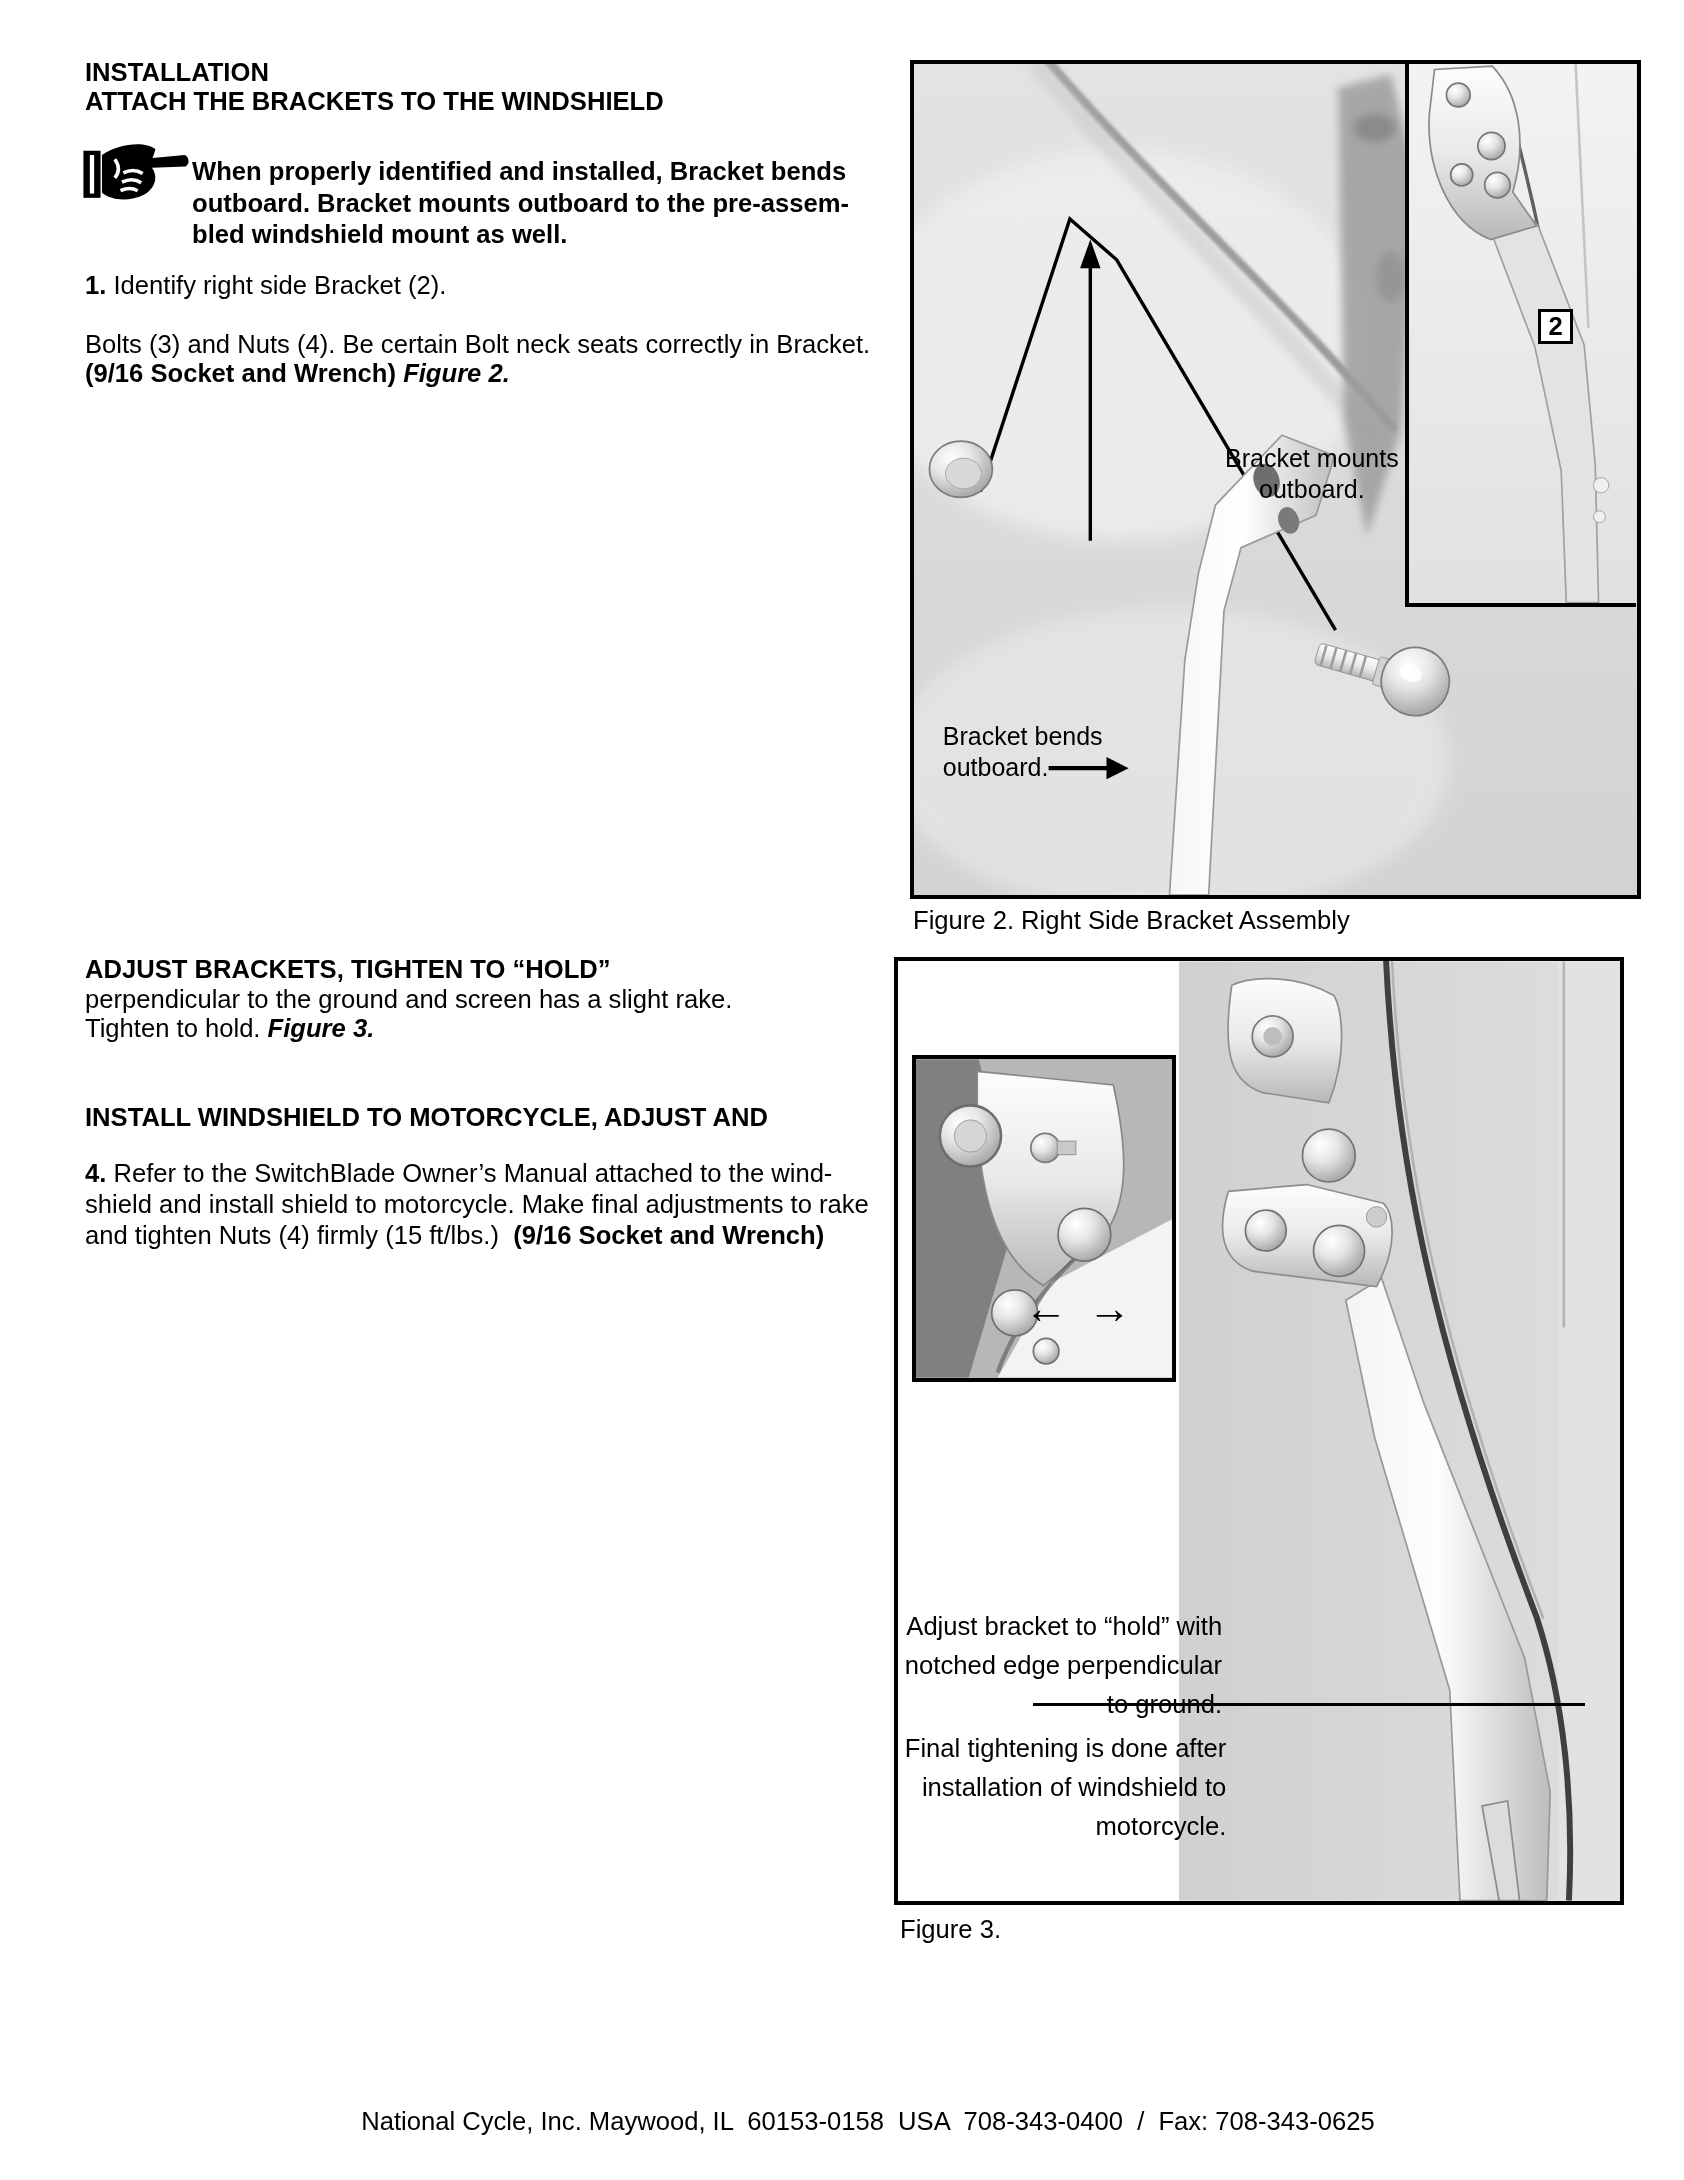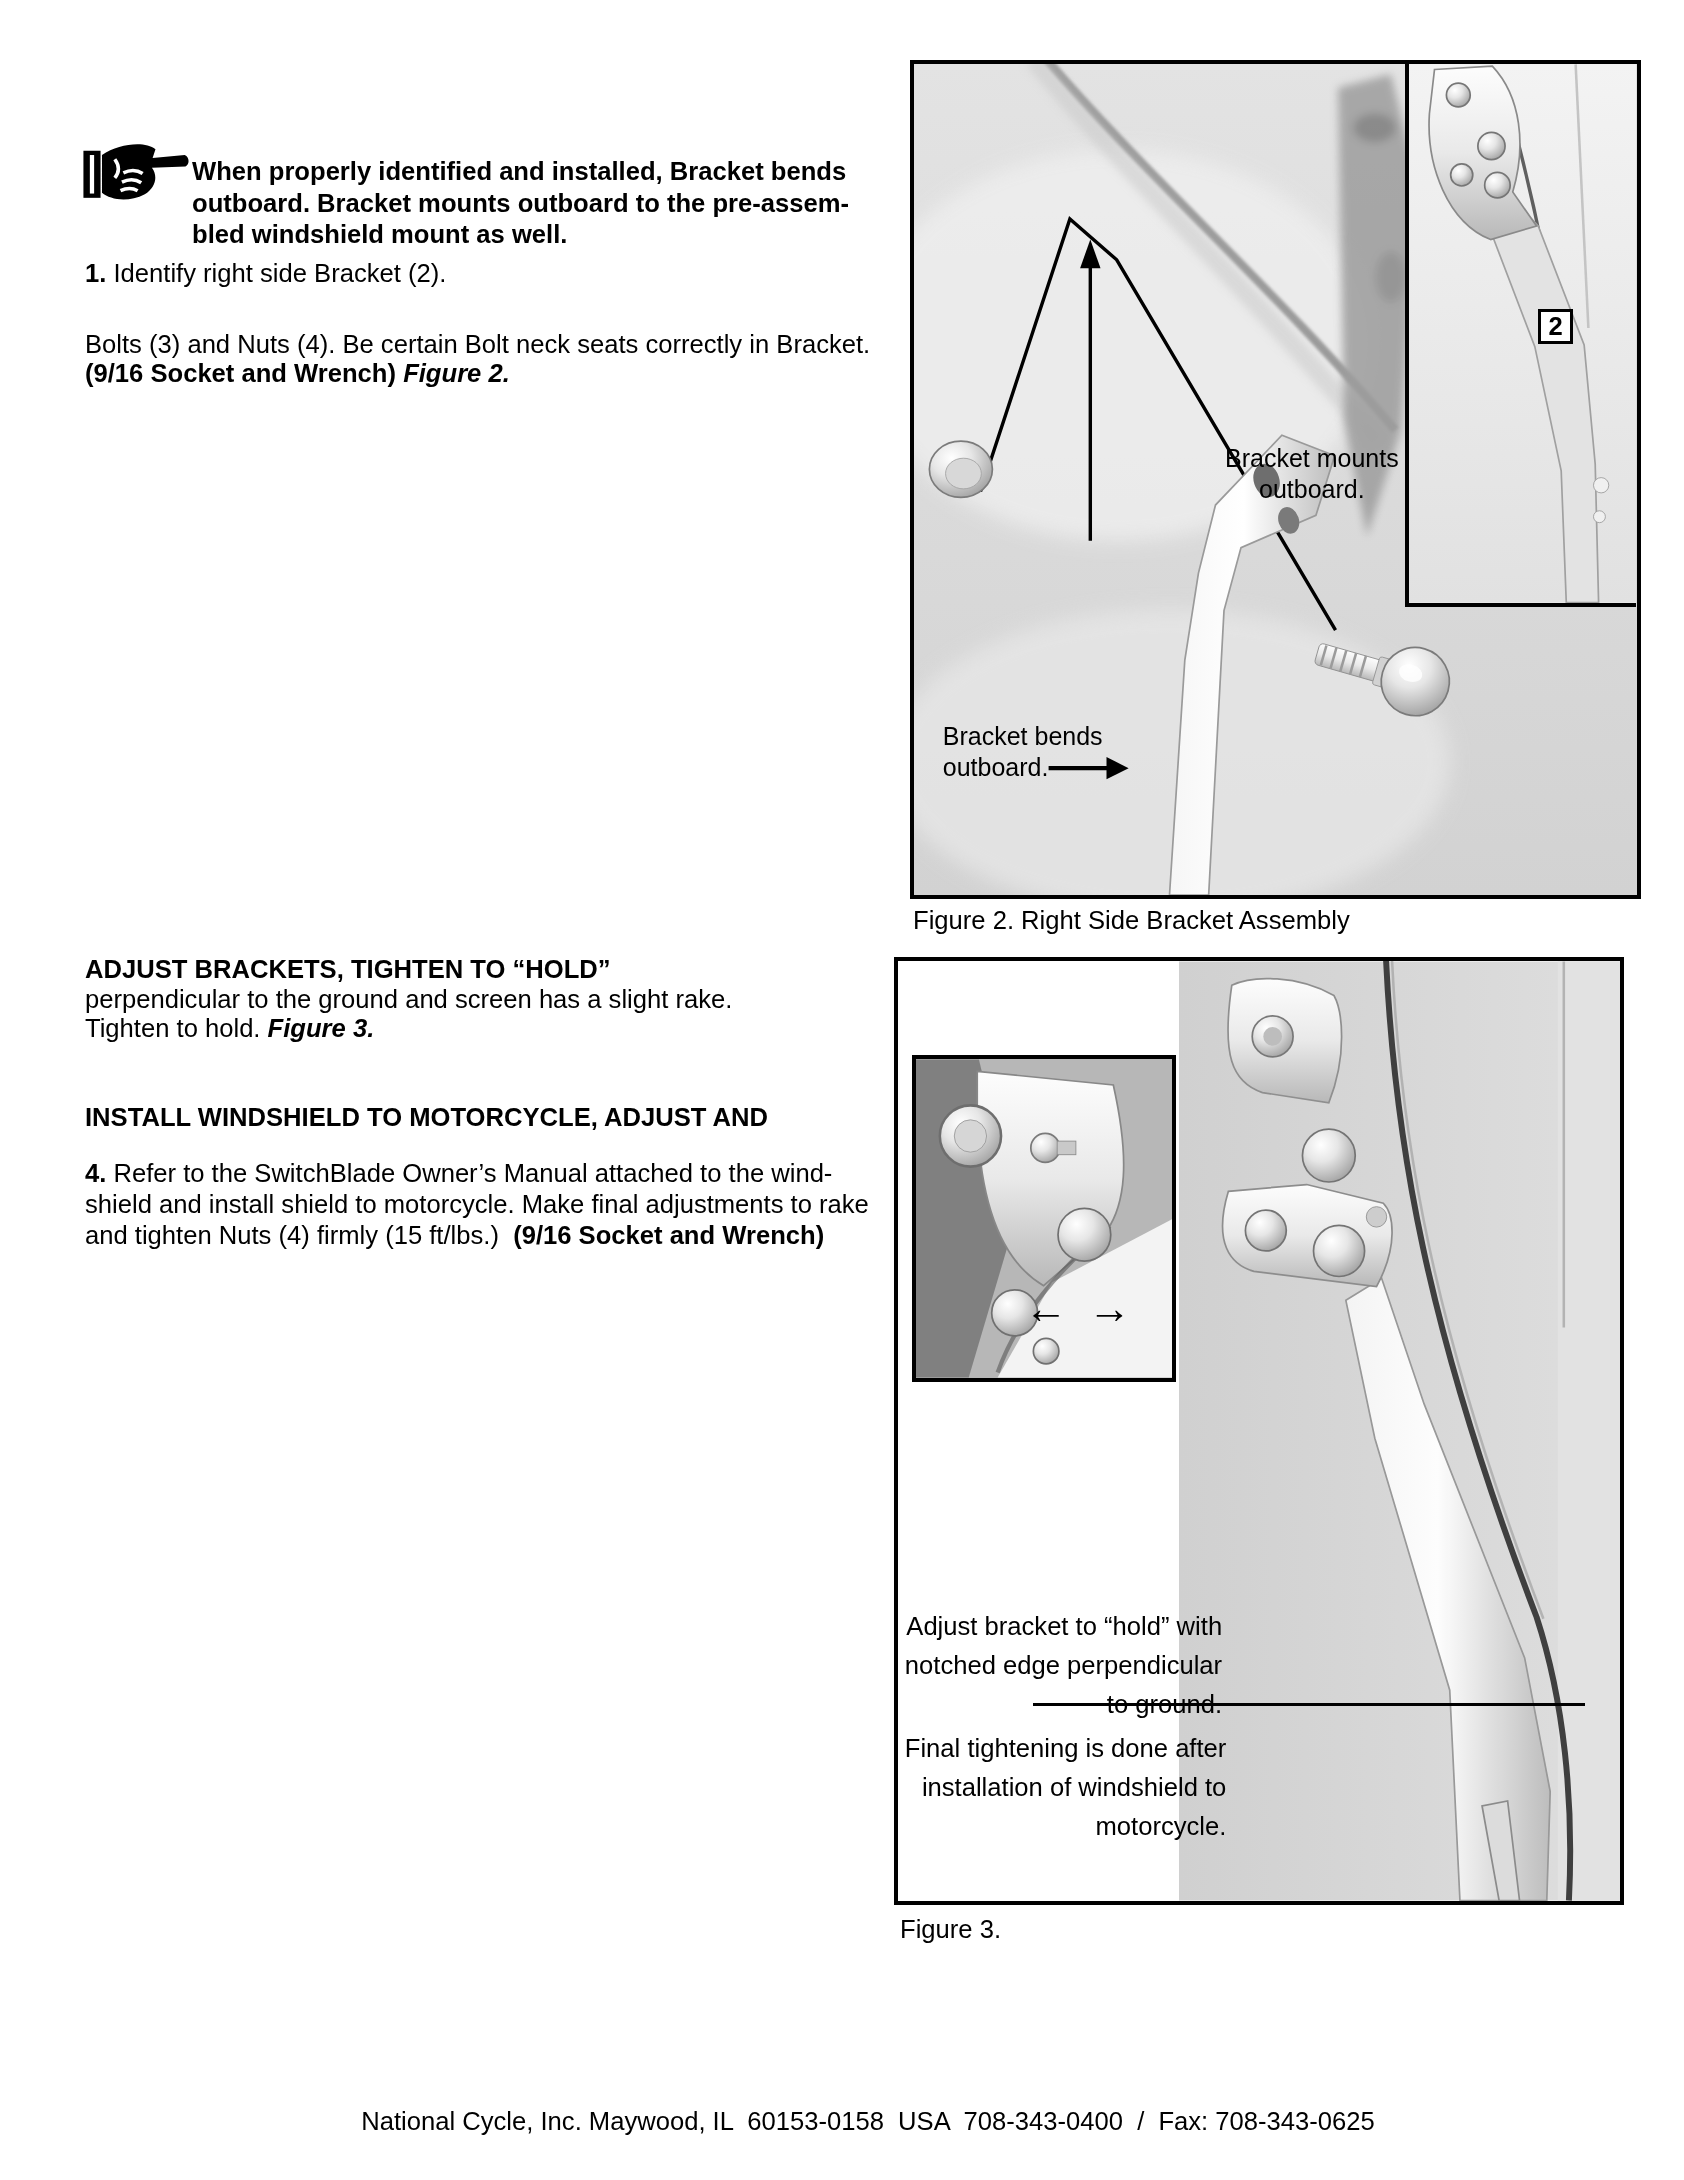--- a/index.html
+++ b/index.html
@@ -63,39 +63,43 @@
         </filter>
       <filter id="blur5" x="-30%" y="-30%" width="160%" height="160%">
           <feGaussianBlur stdDeviation="5"></feGaussianBlur>
         </filter>
       <filter id="blur12" x="-50%" y="-50%" width="200%" height="200%">
           <feGaussianBlur stdDeviation="12"></feGaussianBlur>
         </filter>
     </defs>
   </svg>
 
+  <div class="abs t30 bold" style="left:85px;top:58px;">
+    <div>INSTALLATION</div>
+    <div>ATTACH THE BRACKETS TO THE WINDSHIELD</div>
+  </div>
 
   <div class="abs" style="left:82px;top:139px;">
     <svg width="107" height="72" viewBox="0 0 150 100">
       <rect x="2" y="16" width="24" height="66" fill="#000"></rect>
       <rect x="11" y="22" width="6" height="54" fill="#fff"></rect>
       <path d="M 28,22 C 52,6 88,2 103,14 L 99,26 L 144,22 C 151,25 151,35 145,38 L 98,40 C 107,52 103,68 88,77 C 65,89 40,85 28,75 Z" fill="#000"></path>
       <path d="M 58,47 q 15,-7 27,1" stroke="#fff" stroke-width="5" fill="none"></path>
       <path d="M 56,60 q 15,-7 27,1" stroke="#fff" stroke-width="5" fill="none"></path>
       <path d="M 54,72 q 13,-6 24,0" stroke="#fff" stroke-width="5" fill="none"></path>
       <path d="M 46,28 q 10,14 0,26" stroke="#fff" stroke-width="5" fill="none"></path>
     </svg>
   </div>
   <div class="abs t30 bold lh37" style="left:192px;top:156px;">
     <div>When properly identified and installed, Bracket bends</div>
     <div>outboard. Bracket mounts outboard to the pre-assem-</div>
     <div>bled windshield mount as well.</div>
   </div>
 
-  <div class="abs t30" style="left:85px;top:259px;text-align:center;">
+  <div class="abs t30" style="left:85px;top:271px;text-align:center;">
     <span class="bold pre">1.</span><span class="pre"> Identify right side Bracket (2).</span>
   </div>
 
   <div class="abs t30" style="left:85px;top:330px;">
     <div class="pre">Bolts (3) and Nuts (4). Be certain Bolt neck seats correctly in Bracket.</div>
     <div><span class="bold pre">(9/16 Socket and Wrench) </span><span class="bi pre">Figure 2.</span></div>
   </div>
 
   <div class="abs t30 bold" style="left:85px;top:955px;">ADJUST BRACKETS, TIGHTEN TO “HOLD”</div>
   <div class="abs t30" style="left:85px;top:985px;">

